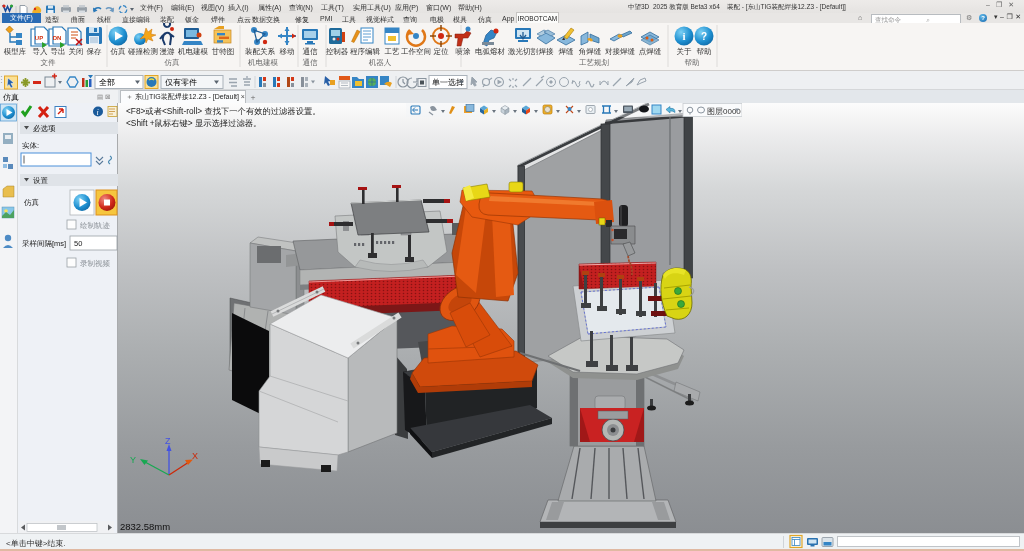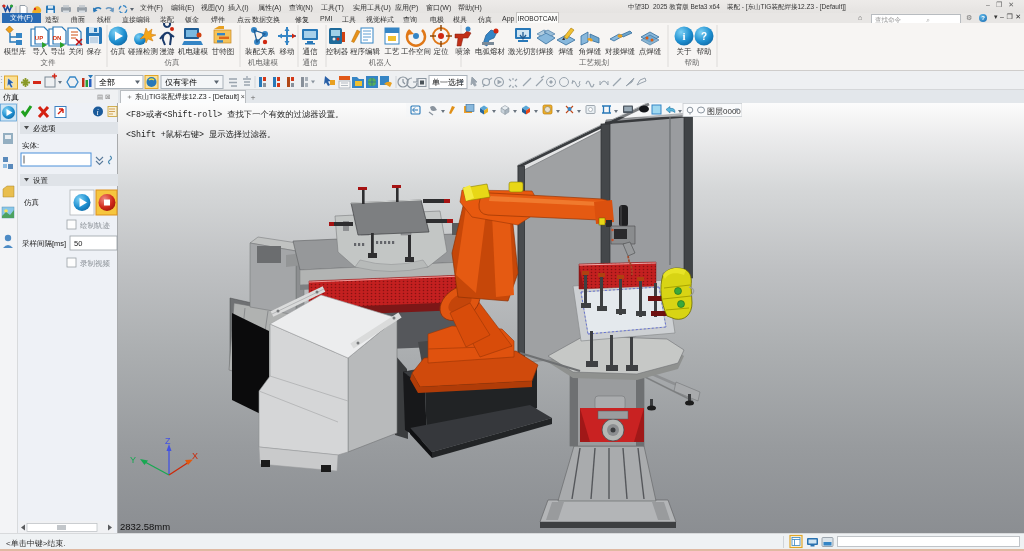--- a/index.html
+++ b/index.html
@@ -839,21 +839,21 @@
 <polygon points="270,6 274,6 272,9" fill="#6a747e"></polygon>
 </g>
 <rect x="277" y="0.5" width="59" height="13" fill="#fafbfc" stroke="#c8ccd0" stroke-width="0.8"></rect>
 <circle cx="284" cy="7" r="2.8" fill="none" stroke="#8a949e" stroke-width="1"></circle>
       <line x1="284" y1="10" x2="284" y2="11.5" stroke="#8a949e"></line>
 <ellipse cx="295" cy="7" rx="3.5" ry="3" fill="none" stroke="#8a949e" stroke-width="1"></ellipse>
 <text x="301" y="10.5" font-size="8" fill="#333" font-family="Liberation Sans">图层0000</text>
 <polygon points="329,5.5 333,5.5 331,8.5" fill="#8a949e"></polygon>
 </svg>
 </div>
-<div class="abs" style="left:126px;top:105px;font-size:8.3px;color:#222;line-height:20px;font-family:Liberation Mono, monospace;">&lt;F8&gt;或者&lt;Shift-roll&gt; 查找下一个有效的过滤器设置。<br>&lt;Shift +鼠标右键&gt; 显示选择过滤器。</div>
+<div class="abs" style="left:126px;top:105px;font-size:8.3px;color:#222;line-height:12px;">&lt;F8&gt;或者&lt;Shift-roll&gt; 查找下一个有效的过滤器设置。<br>&lt;Shift +鼠标右键&gt; 显示选择过滤器。</div>
 <div class="abs" style="left:120px;top:521px;font-size:9.5px;color:#111;">2832.58mm</div>
 
 <div class="abs" style="left:0;top:533px;width:1024px;height:18px;background:#eff2f4;border-top:1px solid #d8dadc;"></div>
 <span class="abs" style="left:6px;top:538px;font-size:8px;color:#333;">&lt;单击中键&gt;结束.</span>
 <div class="abs" id="statusicons" style="left:783px;top:533px;width:241px;height:18px;">
 <svg width="241" height="18" viewBox="0 0 241 18">
 <line x1="0.5" y1="3" x2="0.5" y2="15" stroke="#d0d4d8" stroke-width="1"></line>
 <rect x="7" y="2.5" width="12" height="12" fill="#fdf6e0" stroke="#e0a62a" stroke-width="1.2"></rect>
 <rect x="9" y="4.5" width="8" height="8" fill="#fff" stroke="#3585c5" stroke-width="0.8"></rect>
 <path d="M9,6.5 h8 M11.5,6.5 v6" stroke="#3585c5" stroke-width="0.8"></path>

